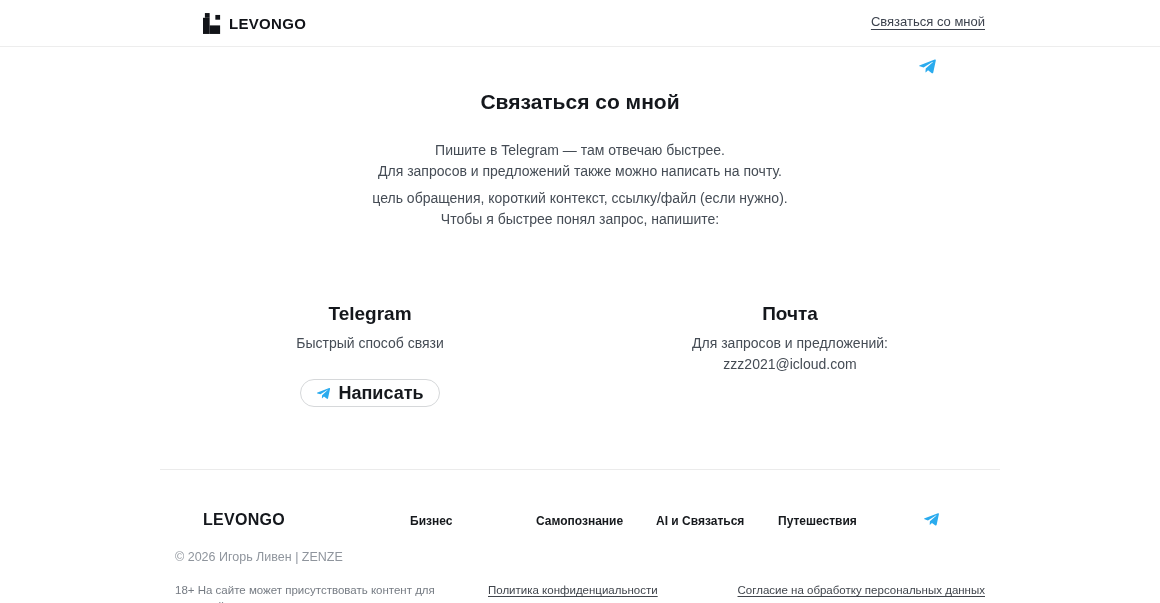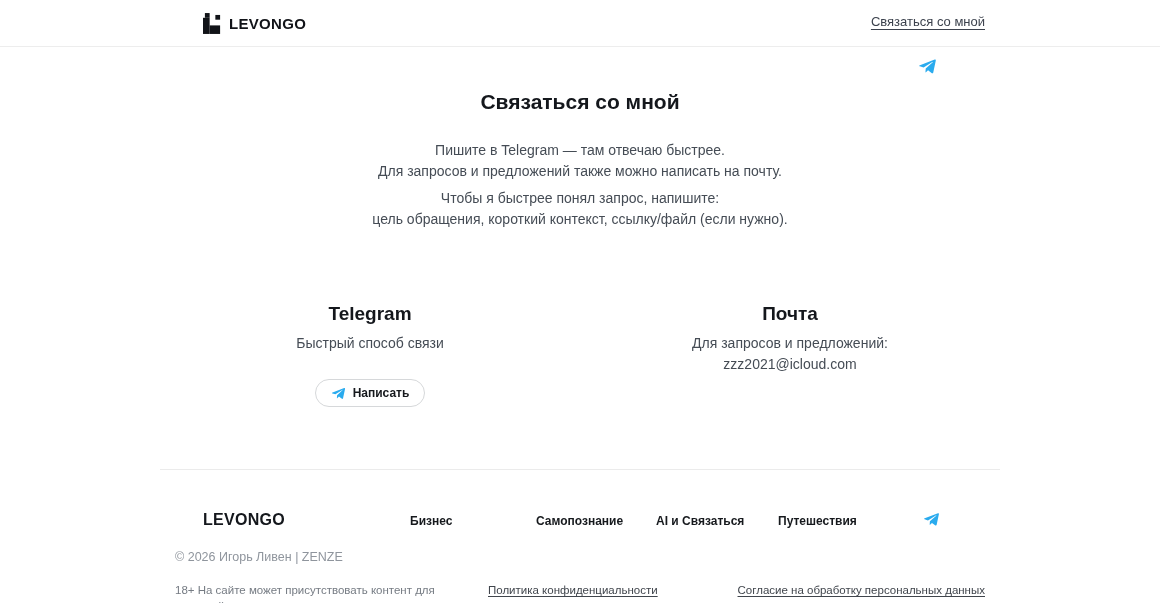--- a/index.html
+++ b/index.html
@@ -33,21 +33,21 @@
   .line { display: block; }
 
   .cards { width: 840px; margin: 72px auto 17px; display: flex; }
   .card { flex: 1 1 50%; text-align: center; }
   .card-title { font-size: 19px; line-height: 23px; font-weight: bold; color: #14171c; }
   .card-sub { margin-top: 8px; font-size: 14px; line-height: 21px; color: #454c55; }
   .tg-button {
     margin-top: 25px; display: inline-flex; align-items: center; gap: 7px;
     height: 28px; padding: 0 15px; background: #fff;
     border: 1px solid #d6d8da; border-radius: 15px;
-    font-family: inherit; font-size: 12px; font-weight: bold; color: #16191d; cursor: pointer; text-align: center;
+    font-family: inherit; font-size: 18px; font-weight: bold; color: #16191d; cursor: pointer; text-align: center;
   }
   .btn-icon { display: flex; align-items: center; }
 
   
   .divider { border: none; border-top: 1px solid #ebebeb; width: 840px; margin: 62px auto 0; }
 
   
   .footer-top {
     width: 810px; margin: 41px auto 0;
     display: grid; grid-template-columns: 207px 126px 120px 122px 145px 1fr;
@@ -97,22 +97,22 @@
 </header>
 
 <main>
   <h1 class="page-title">Связаться со мной</h1>
 
   <p class="intro intro-1">
     <span class="line">Пишите в Telegram — там отвечаю быстрее.</span>
     <span class="line">Для запросов и предложений также можно написать на почту.</span>
   </p>
   <p class="intro intro-2">
+    <span class="line">цель обращения, короткий контекст, ссылку/файл (если нужно).</span>
     <span class="line">Чтобы я быстрее понял запрос, напишите:</span>
-    <span class="line">цель обращения, короткий контекст, ссылку/файл (если нужно).</span>
   </p>
 
   <section class="cards">
     <div class="card">
       <h2 class="card-title">Telegram</h2>
       <p class="card-sub">Быстрый способ связи</p>
       <button class="tg-button">
         <span class="btn-icon">
           <svg width="15" height="15" viewBox="0 0 448 512" aria-hidden="true">
             <path fill="#2AABEE" d="M446.7 98.6l-67.6 318.8c-5.1 22.5-18.4 28.1-37.3 17.5l-103-75.9-49.7 47.8c-5.5 5.5-10.1 10.1-20.7 10.1l7.4-104.9 190.9-172.5c8.3-7.4-1.8-11.5-12.9-4.1L117.8 284 16.2 252.2c-22.1-6.9-22.5-22.1 4.6-32.7L418.2 66.4c18.4-6.9 34.5 4.1 28.5 32.2z"></path>

